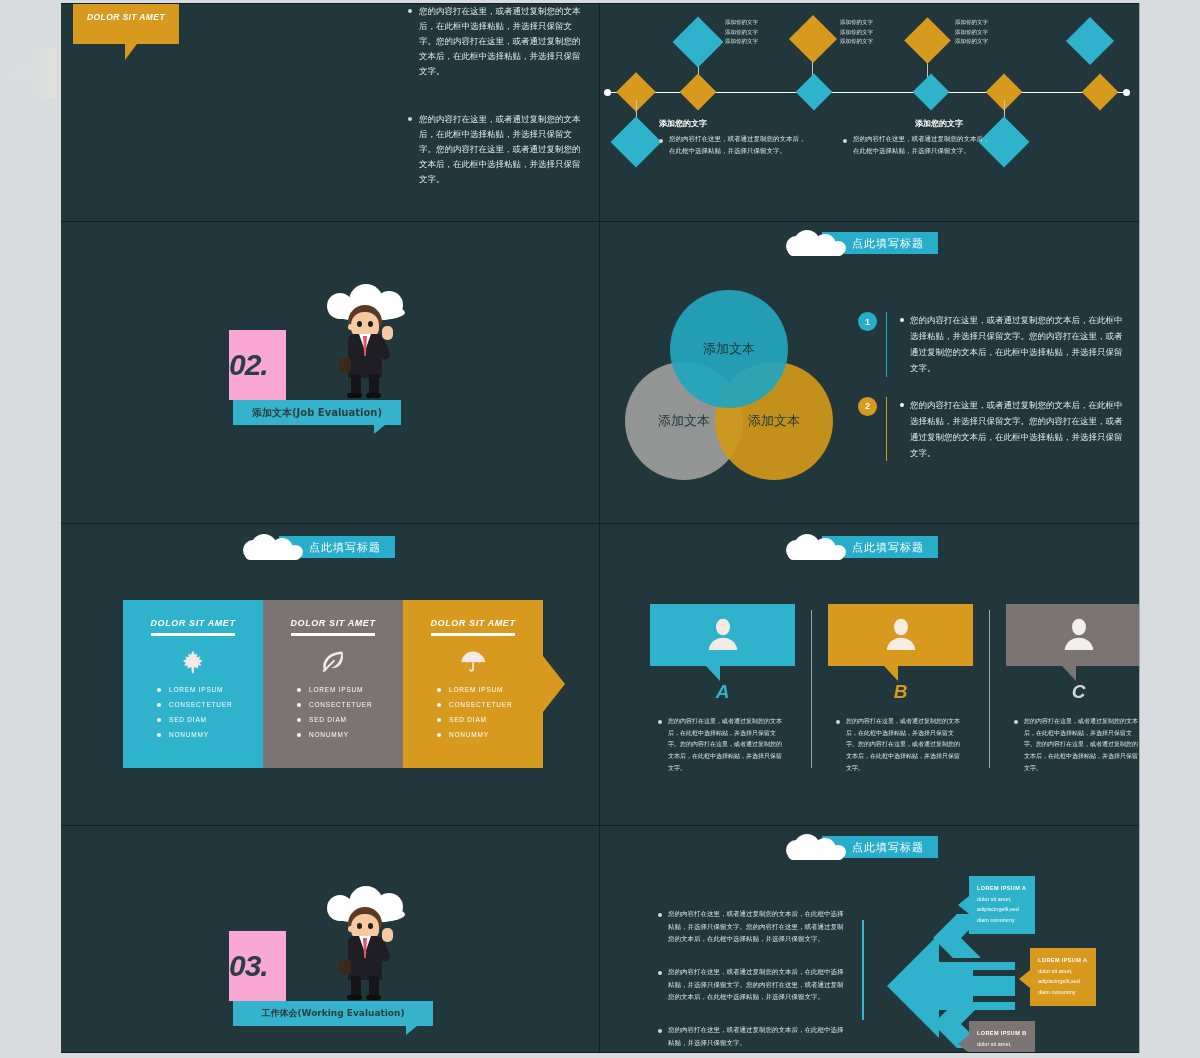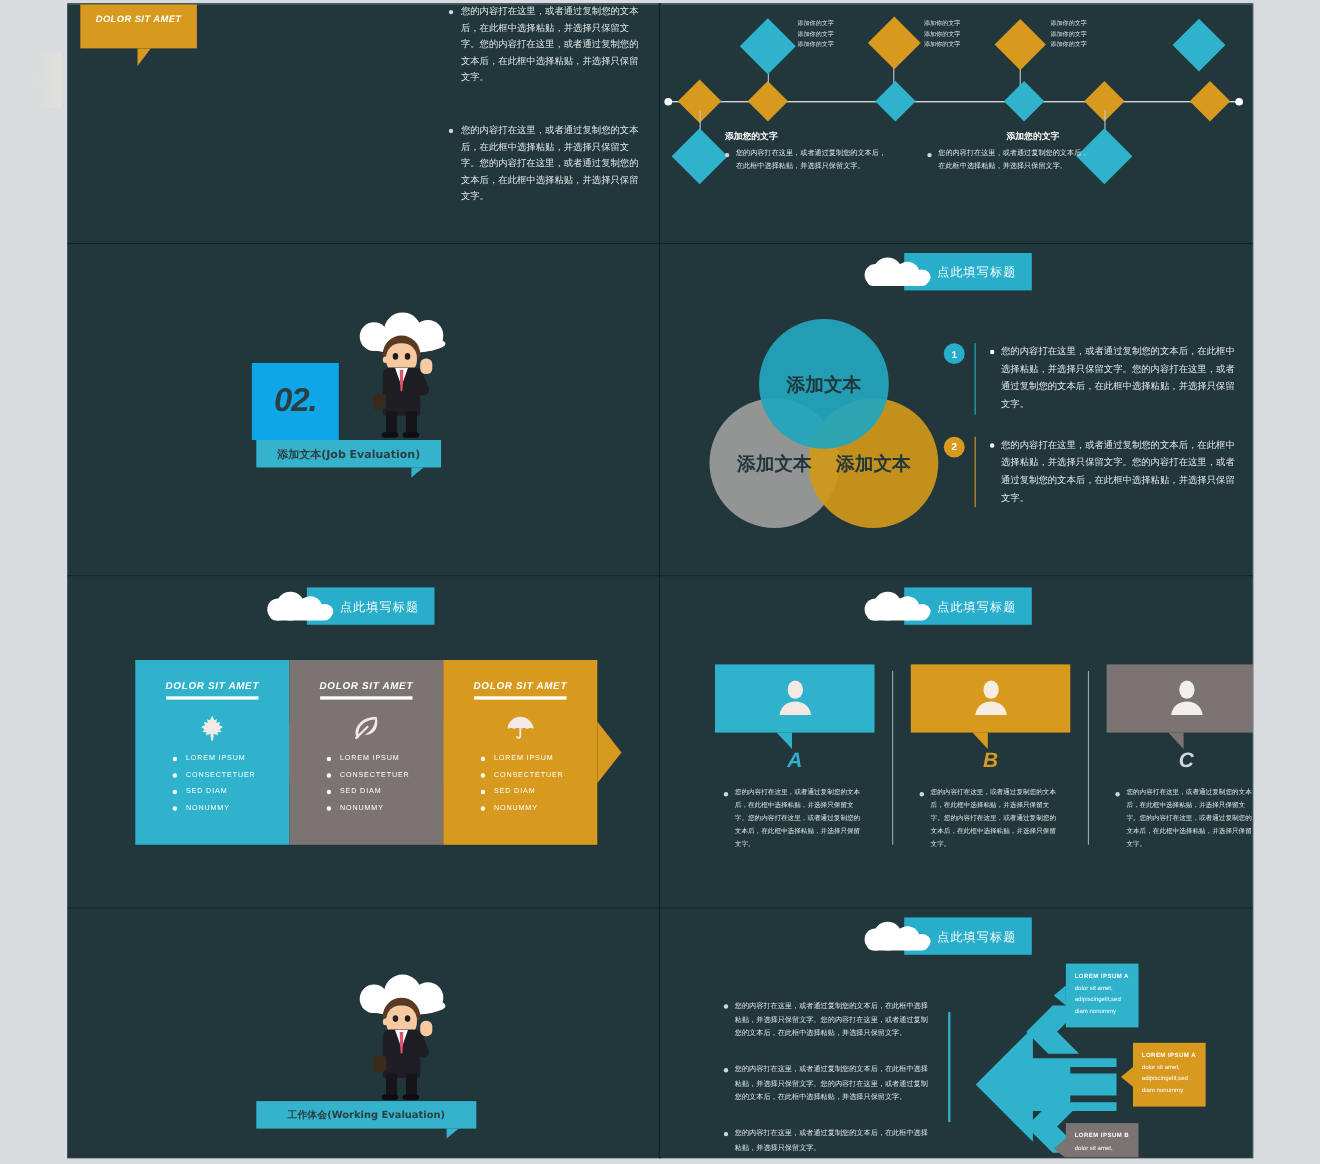--- a/index.html
+++ b/index.html
@@ -43,21 +43,21 @@
 
   
   .banner { position:absolute; display:flex; align-items:center; }
   .banner .cloud { position:relative; width:60px; height:26px; z-index:2; }
   .banner .cloud i { position:absolute; background:#fff; border-radius:50%; display:block; }
   .banner .cloud i.c1 { width:26px; height:26px; left:8px;  top:0; }
   .banner .cloud i.c2 { width:20px; height:20px; left:0px;  top:6px; }
   .banner .cloud i.c3 { width:22px; height:22px; left:28px; top:4px; }
   .banner .cloud i.c4 { width:16px; height:14px; left:44px; top:11px; }
   .banner .cloud i.c5 { width:56px; height:11px; left:2px;  top:15px; border-radius:6px; }
-  .banner .bar { height:34px; background:#28aecb; margin-left:-24px; padding:0 14px 0 30px;
+  .banner .bar { height:22px; background:#28aecb; margin-left:-24px; padding:0 14px 0 30px;
                  display:flex; align-items:center; color:#fff; font-size:11px;
                  letter-spacing:1px; white-space:nowrap; }
 
   
   .s1-callout { position:absolute; left:12px; top:-14px; width:106px; height:54px;
                 background:#d79a1f; display:flex; align-items:center; justify-content:center; }
   .s1-callout span { font-size:8.5px; font-weight:bold; font-style:italic; color:#fff;
                      letter-spacing:.4px; }
   .s1-callout::after { content:""; position:absolute; left:52px; bottom:-16px;
                        border-left:12px solid #d79a1f; border-bottom:16px solid transparent; }
@@ -74,22 +74,22 @@
   .tl-line::before { left:-3px; } .tl-line::after { right:-3px; }
   .dia { position:absolute; transform:rotate(45deg); }
   .dia.cy { background:#2fb3cc; } .dia.or { background:#d79a1f; }
   .stem { position:absolute; width:1px; background:#bcc9ca; }
   .tl-lbl { position:absolute; font-size:5.5px; color:#dfe7e7; line-height:1.75; white-space:nowrap; }
   .tl-head { position:absolute; font-size:8px; font-weight:bold; color:#fff; }
   .tl-body { position:absolute; width:150px; display:flex; gap:6px; }
   .tl-body p { font-size:6.5px; line-height:1.8; color:#dfe7e7; }
 
   
-  .sec-num { position:absolute; width:79px; height:70px; background:#0ea5e9;
-             display:flex; align-items:center; justify-content:center; }
+  .sec-num { position:absolute; width:57px; height:70px; background:#f9a8d4;
+             display:flex; align-items:center; }
   .sec-num span { font-size:30px; font-weight:bold; font-style:italic; color:#2b3f42;
                   letter-spacing:-1px; }
   .sec-bar { position:absolute; height:25px; background:#35b3cc; display:flex;
              align-items:center; justify-content:center; color:#2b3f42;
              font-size:10px; font-weight:bold; }
   .sec-bar::after { content:""; position:absolute; right:16px; bottom:-9px;
                     border-left:11px solid #35b3cc; border-bottom:9px solid transparent; }
   .man { position:absolute; width:92px; height:112px; }
 
   
@@ -120,21 +120,21 @@
   .man .arm  { position:absolute; left:58px; top:50px; width:10px; height:26px;
                background:#1e1e24; border-radius:5px; transform:rotate(-22deg); }
   .man .thumb{ position:absolute; left:63px; top:42px; width:11px; height:14px;
                background:#f6c9a0; border-radius:5px; }
   .man .case { position:absolute; left:20px; top:74px; width:12px; height:14px;
                background:#3a2a1c; border-radius:2px; }
 
   
   .venn { position:absolute; }
   .circ { position:absolute; border-radius:50%; display:flex; align-items:center;
-          justify-content:center; font-size:17px; color:#22373b; font-weight:bold;margin-left:20px; }
+          justify-content:center; font-size:13px; color:#22373b; font-weight:normal; }
   .circ span { position:relative; z-index:3; }
   .c-cy { background:rgba(34,165,188,.93); }
   .c-gy { background:rgba(160,160,158,.9); }
   .c-or { background:rgba(208,152,25,.93); }
   .vlist { position:absolute; }
   .vrow { display:flex; margin-bottom:20px; }
   .vnum { width:19px; height:19px; border-radius:50%; color:#fff; font-size:9px;
           display:flex; align-items:center; justify-content:center; flex:0 0 19px;
           font-weight:bold; }
   .vnum.n1 { background:#28aecb; } .vnum.n2 { background:#d79a1f; }
@@ -505,20 +505,23 @@
               <p class="cn">您的内容打在这里，或者通过复制您的文本后，在此框中选择粘贴，并选择只保留文字。您的内容打在这里，或者通过复制您的文本后，在此框中选择粘贴，并选择只保留文字。</p>
             </div>
           </div>
         </div>
       </div>
     </div>
 
     <div class="row">
 
       <div class="slide col-l h-bot">
+        <div class="sec-num" style="left:168px;top:105px;">
+          <span>03.</span>
+        </div>
         <div class="sec-bar cn" style="left:172px;top:175px;width:200px;font-size:9px;">
           <span>工作体会(Working Evaluation)</span>
         </div>
         <div class="man" style="left:258px;top:60px;">
           <div class="cloudhead">
             <i class="ch2"></i>
               <i class="ch1"></i>
               <i class="ch3"></i>
               <i class="ch4"></i>
           </div>

